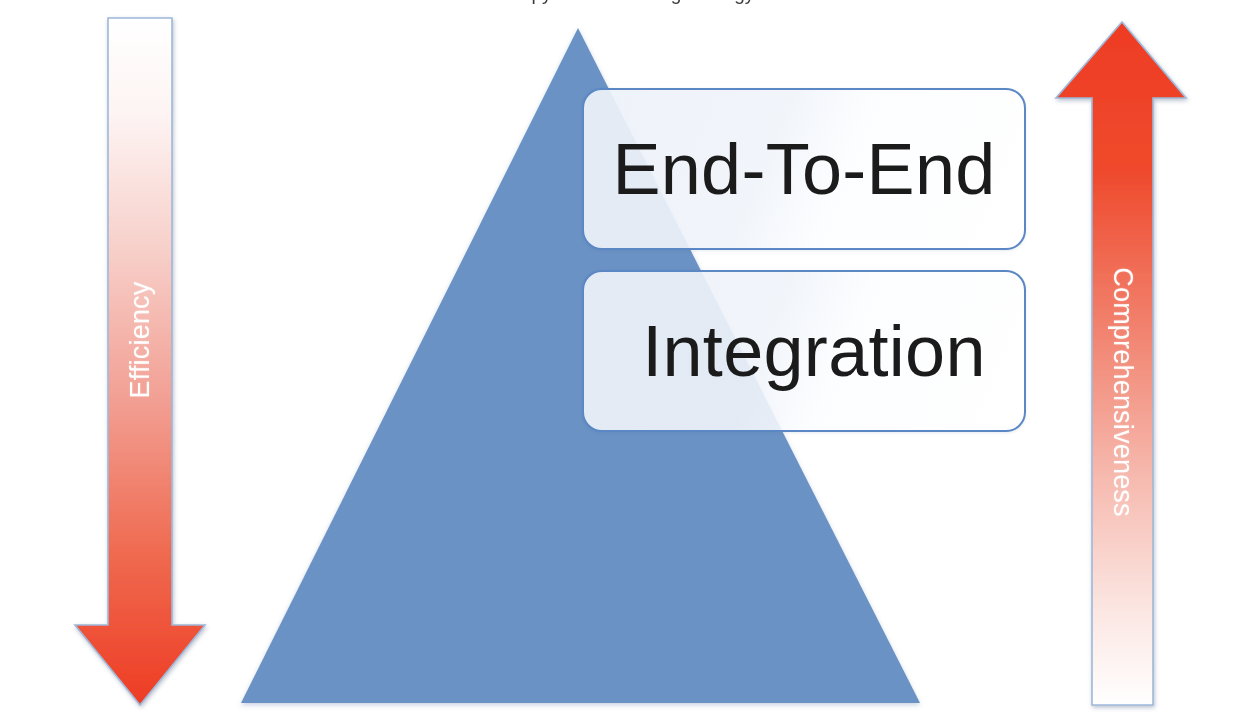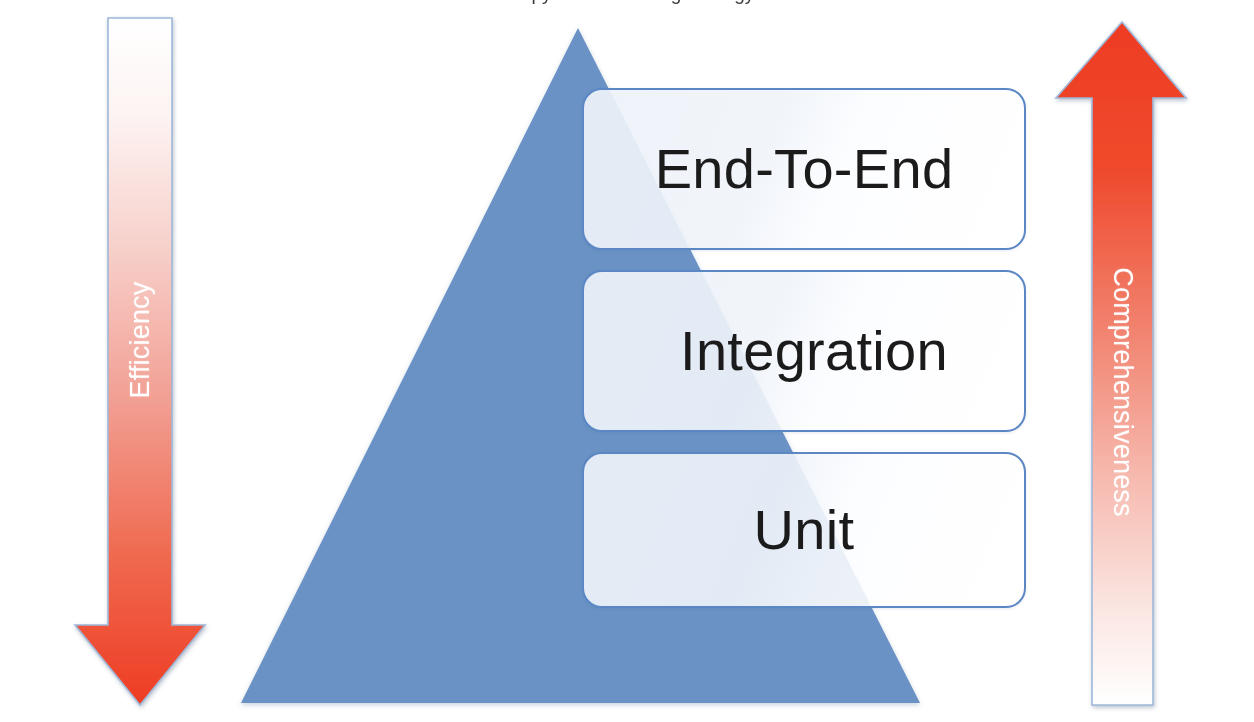--- a/index.html
+++ b/index.html
@@ -84,21 +84,21 @@
                 rgba(237,242,249,0.93) 0%,
                 rgba(240,244,250,0.90) 42%,
                 rgba(252,253,255,0.88) 58%,
                 rgba(255,255,255,0.92) 100%);
     display: flex;
     align-items: center;
     justify-content: center;
     box-shadow: 0 1px 3px rgba(70,100,150,0.13);
   }
   .level-box .level-label {
-    font-size: 56px;
+    font-size: 72px;
     color: #1b1b1b;
     line-height: 1;
     letter-spacing: 0.3px;
     white-space: nowrap;
     text-align: center;
   }
 
   #level-box-0 { top: 88px;  height: 162px; }
   #level-box-1 { top: 270px; height: 162px; padding-left: 20px; }
   #level-box-2 { top: 452px; height: 156px; }
@@ -120,23 +120,20 @@
   </svg>
 
   <div class="level-box" id="level-box-0">
     <span class="level-label">End-To-End</span>
   </div>
 
   <div class="level-box" id="level-box-1">
     <span class="level-label">Integration</span>
   </div>
 
-  <div class="level-box" id="level-box-2">
-    <span class="level-label">Unit</span>
-  </div>
 
   <svg class="arrow-svg" id="arrow-left-wrap" viewBox="0 0 170 722" aria-hidden="true">
     <defs>
       <linearGradient id="gradEfficiency" x1="0" y1="0" x2="0" y2="1">
         <stop offset="0%" stop-color="#ffffff"></stop>
         <stop offset="14%" stop-color="#fdf4f3"></stop>
         <stop offset="34%" stop-color="#f7cfc9"></stop>
         <stop offset="56%" stop-color="#f29e92"></stop>
         <stop offset="78%" stop-color="#ef6a50"></stop>
         <stop offset="100%" stop-color="#ee3c23"></stop>

